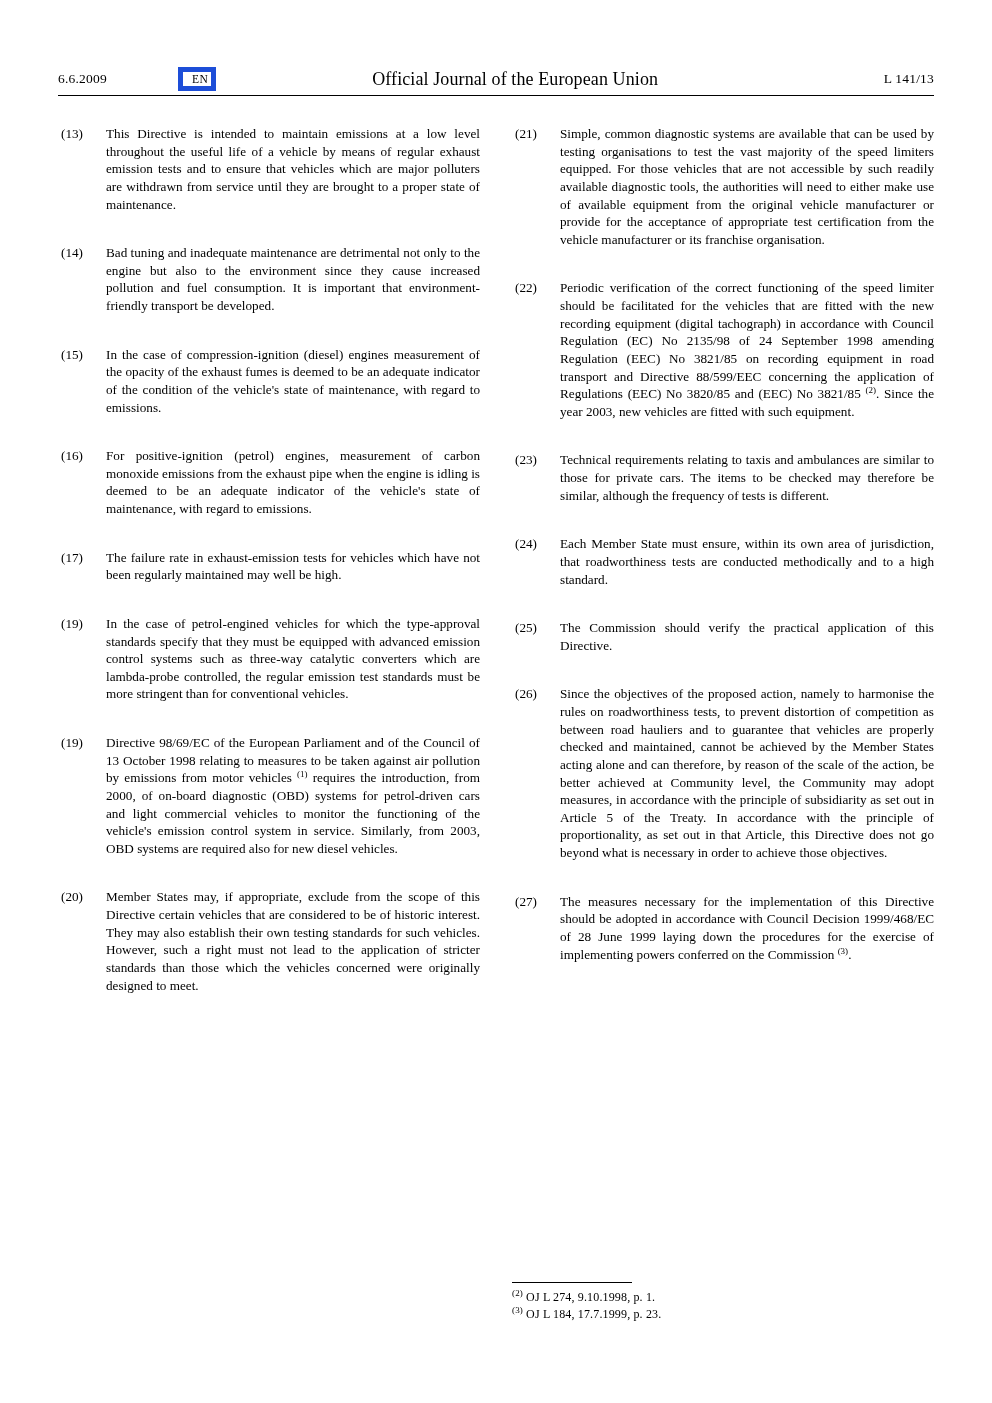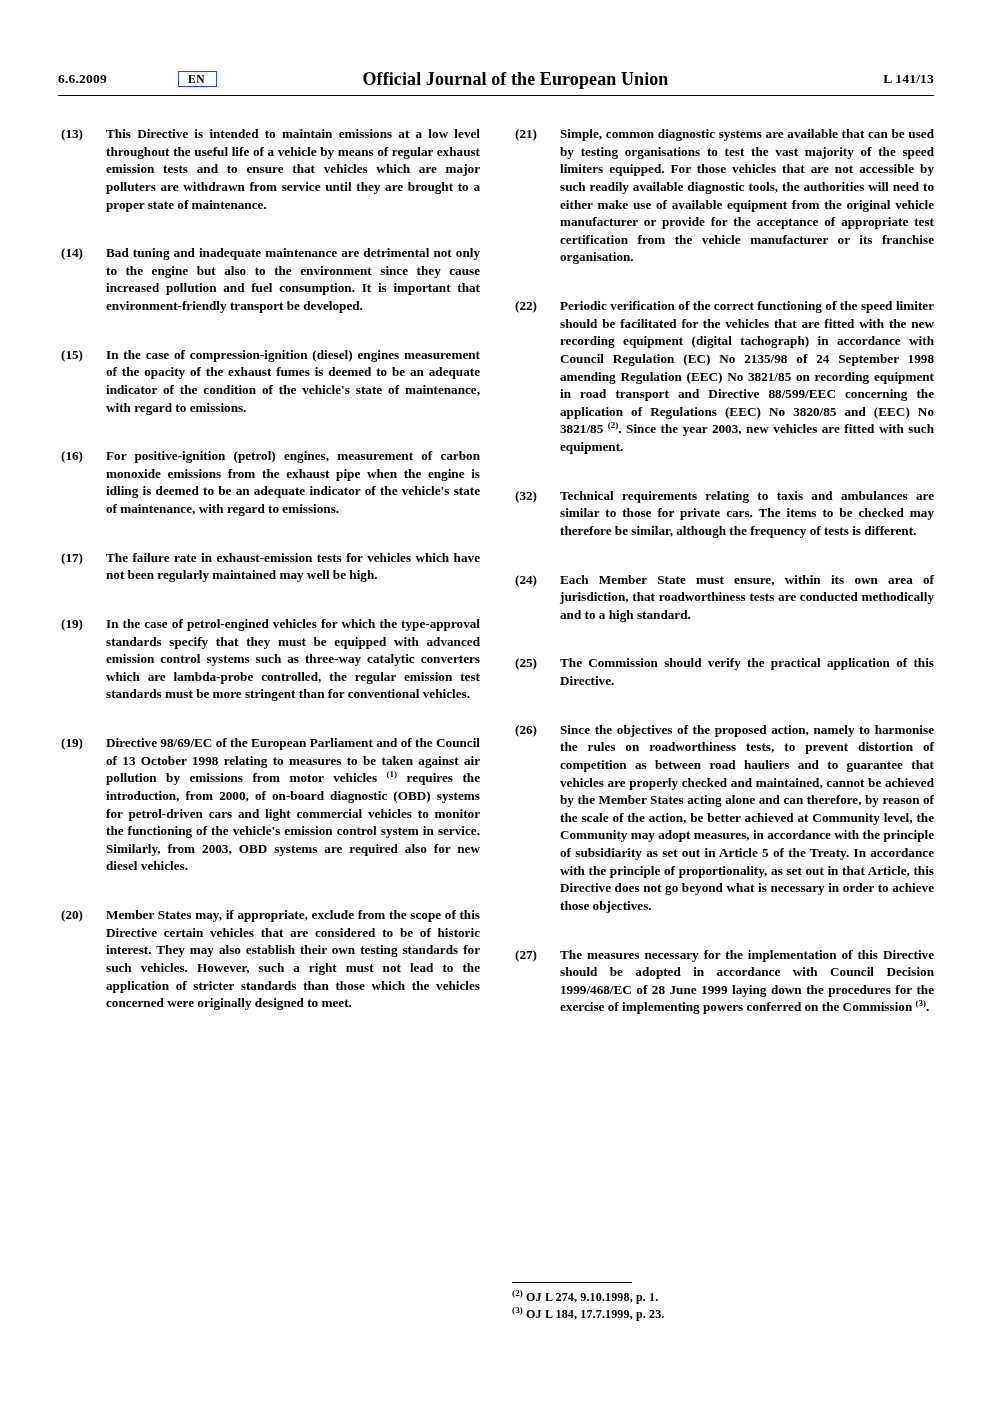--- a/index.html
+++ b/index.html
@@ -15,42 +15,41 @@
     position: relative;
     overflow: hidden;
   }
   .page {
     position: absolute;
     left: 0; top: 0;
     width: 992px;
     height: 1403px;
     box-sizing: border-box;
     padding: 0;
-    font-weight: bold;
   }
 
   
   .header {
     position: absolute;
     left: 58px;
     top: 68px;
     width: 876px;
     height: 22px;
     display: flex;
     align-items: center;
     font-size: 13.5px;
   }
   .header-date {
     width: 120px;
     text-align: left;
     letter-spacing: 0.2px;
   }
   .header-lang-box {
-    border: 1px solid #1d4ed8;
-    padding: 1px 11px 0px 9px;
+    border: 5px solid #1d4ed8;
+    padding: 1px 3px 0px 9px;
     font-size: 11.5px;
     font-family: "Liberation Serif", serif;
     line-height: 1.15;
     letter-spacing: 0.5px;
   }
   .header-title {
     flex: 1;
     text-align: center;
     font-size: 18px;
     letter-spacing: 0.1px;
@@ -201,21 +200,21 @@
         <div class="recital-num">(21)</div>
         <div class="recital-text">Simple, common diagnostic systems are available that can be used by testing organisations to test the vast majority of the speed limiters equipped. For those vehicles that are not accessible by such readily available diagnostic tools, the authorities will need to either make use of available equipment from the original vehicle manufacturer or provide for the acceptance of appropriate test certification from the vehicle manufacturer or its franchise organisation.</div>
       </div>
 
       <div class="recital">
         <div class="recital-num">(22)</div>
         <div class="recital-text">Periodic verification of the correct functioning of the speed limiter should be facilitated for the vehicles that are fitted with the new recording equipment (digital tachograph) in accordance with Council Regulation (EC) No 2135/98 of 24 September 1998 amending Regulation (EEC) No 3821/85 on recording equipment in road transport and Directive 88/599/EEC concerning the application of Regulations (EEC) No 3820/85 and (EEC) No 3821/85 <sup>(2)</sup>. Since the year 2003, new vehicles are fitted with such equipment.</div>
       </div>
 
       <div class="recital">
-        <div class="recital-num">(32)</div>
+        <div class="recital-num">(23)</div>
         <div class="recital-text">Technical requirements relating to taxis and ambulances are similar to those for private cars. The items to be checked may therefore be similar, although the frequency of tests is different.</div>
       </div>
 
       <div class="recital">
         <div class="recital-num">(24)</div>
         <div class="recital-text">Each Member State must ensure, within its own area of jurisdiction, that roadworthiness tests are conducted methodically and to a high standard.</div>
       </div>
 
       <div class="recital">
         <div class="recital-num">(25)</div>

